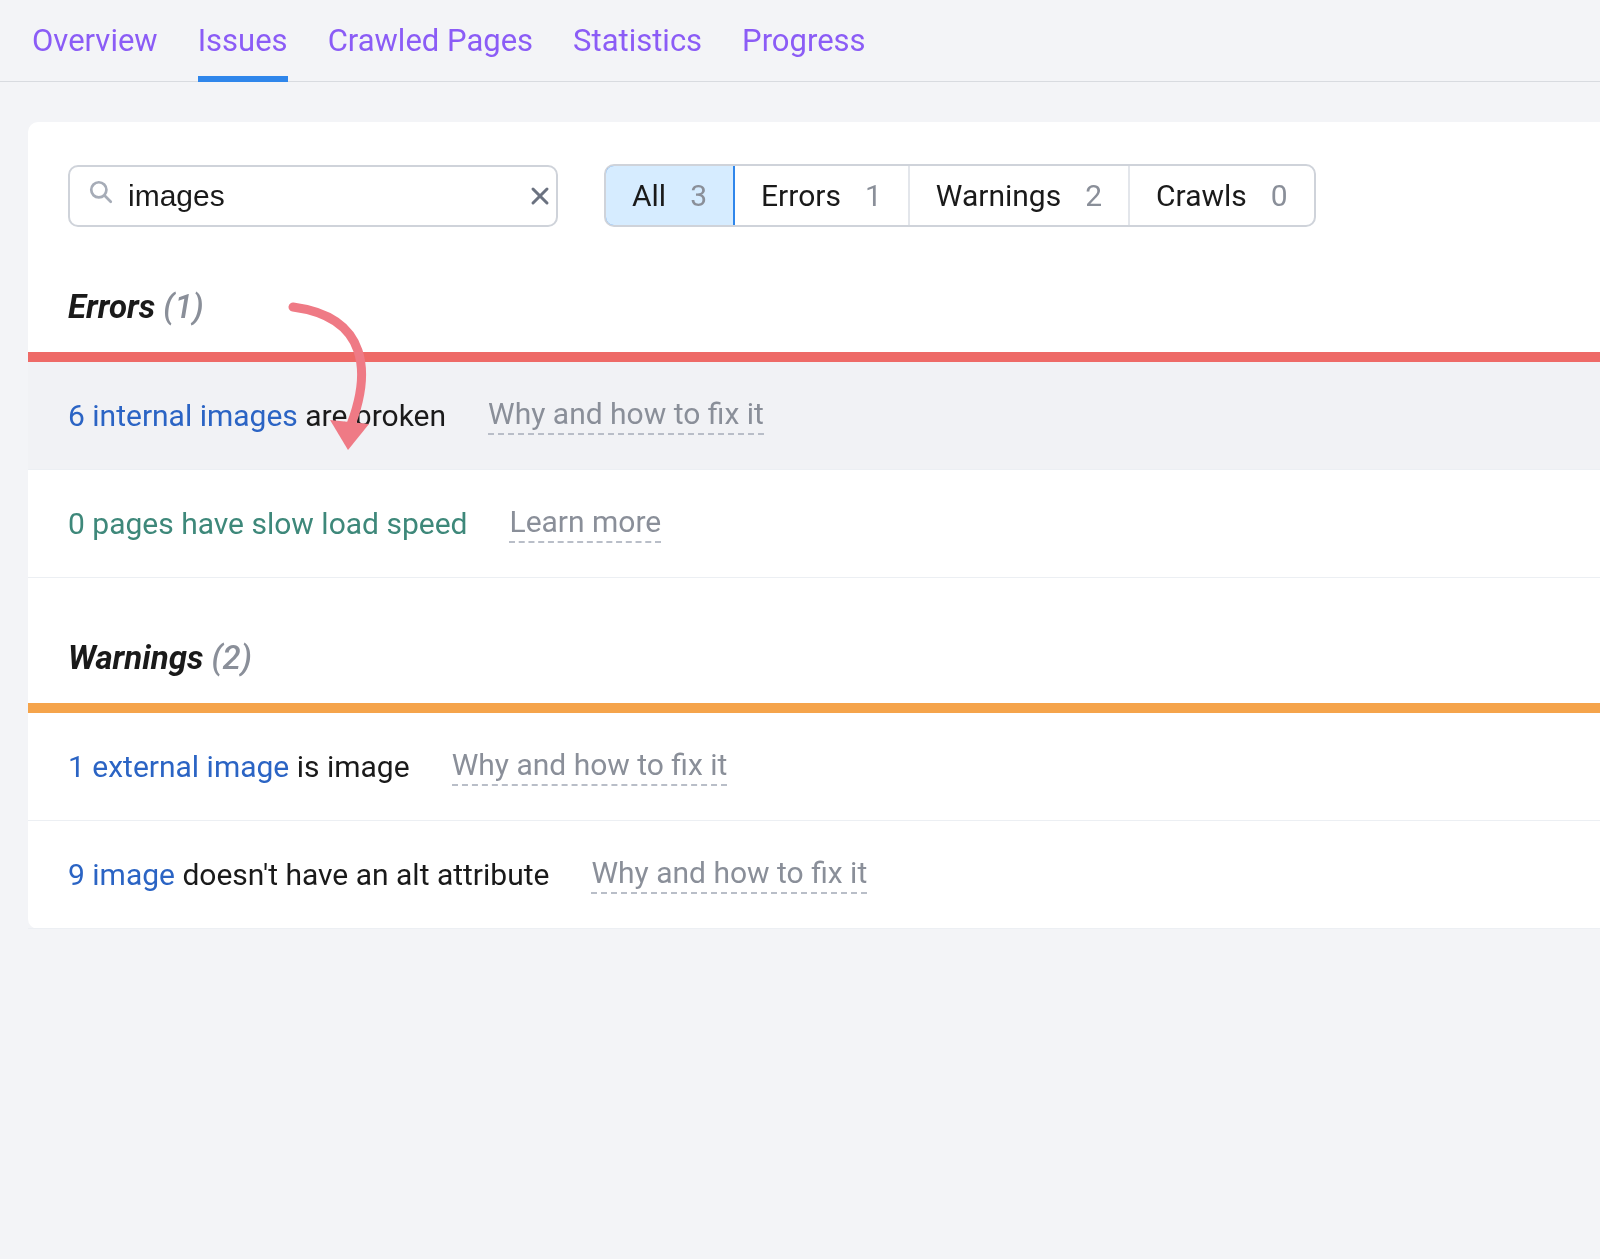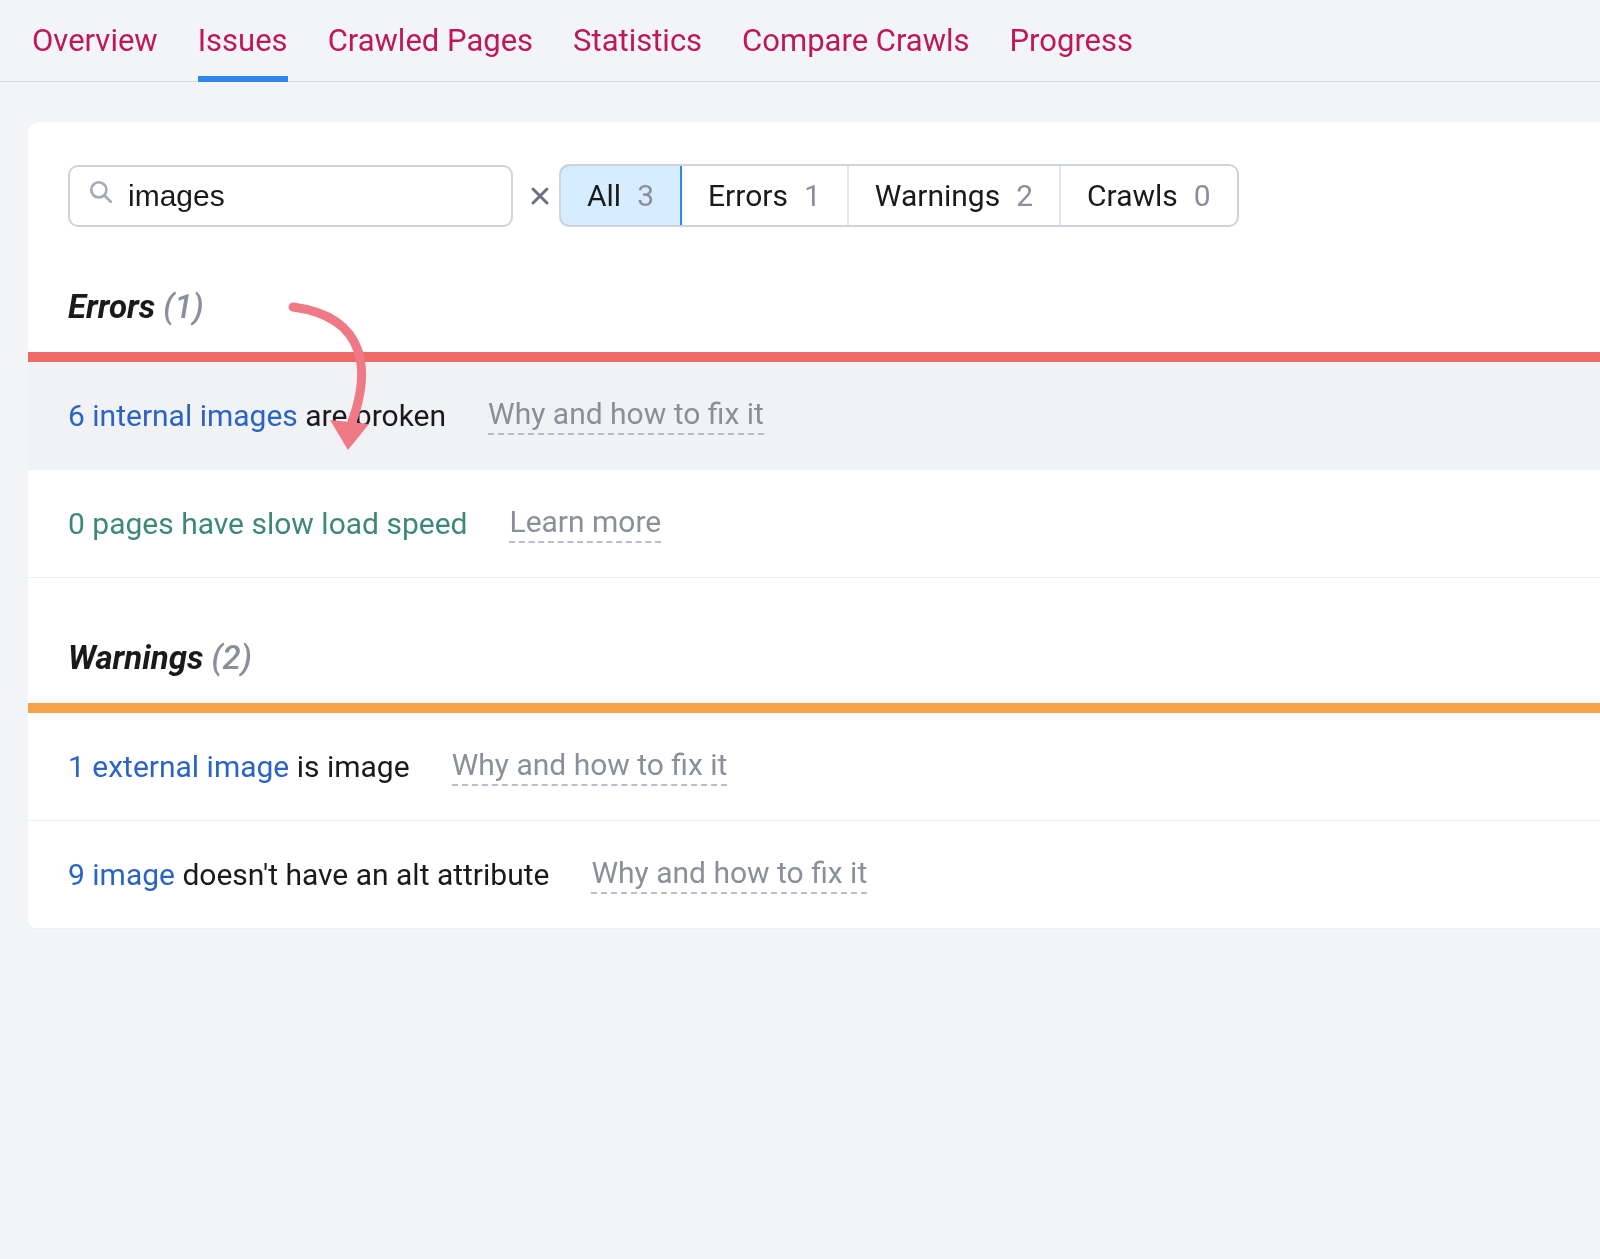--- a/index.html
+++ b/index.html
@@ -15,21 +15,21 @@
   .topnav {
     display: flex;
     gap: 40px;
     padding: 22px 32px 0 32px;
     border-bottom: 1px solid #d8dbe0;
     background: #f3f4f7;
   }
   .topnav .tab {
     padding-bottom: 22px;
     font-size: 31px;
-    color: #be185d;
+    color: #8b5cf6;
     cursor: pointer;
     position: relative;
   }
   .topnav .tab.active::after {
     content: "";
     position: absolute;
     left: 0; right: 0; bottom: -1px;
     height: 6px;
     background: #2f86eb;
   }
@@ -53,21 +53,21 @@
   }
 
   
   .search {
     display: flex;
     align-items: center;
     gap: 14px;
     border: 2px solid #cfd3da;
     border-radius: 10px;
     padding: 12px 18px;
-    width: 445px;
+    width: 490px;
     background: #fff;
   }
   .search svg { flex: 0 0 auto; }
   .search input {
     border: none;
     outline: none;
     font-size: 30px;
     flex: 1;
     color: #1a1a1a;
     background: transparent;
@@ -84,21 +84,21 @@
     border: 2px solid #cfd3da;
     border-radius: 10px;
     overflow: hidden;
     background: #fff;
   }
   .seg {
     padding: 12px 26px;
     font-size: 30px;
     display: flex;
     align-items: baseline;
-    gap: 16px;
+    gap: 24px;
     cursor: pointer;
     border-left: 2px solid #e3e6eb;
   }
   .seg:first-child { border-left: none; }
   .seg .count { color: #8a8f99; }
   .seg.active {
     background: #d6ecff;
     border: 2px solid #2f86eb;
     margin: -2px;
     border-radius: 10px 0 0 10px;
@@ -150,21 +150,20 @@
   }
 </style>
 </head>
 <body>
 
 <nav class="topnav">
   <div class="tab">Overview</div>
   <div class="tab active">Issues</div>
   <div class="tab">Crawled Pages</div>
   <div class="tab">Statistics</div>
-  <div class="tab">Compare Crawls</div>
   <div class="tab">Progress</div>
 </nav>
 
 <div class="card">
 
   <div class="filters">
 
     <div class="search">
       <span>
         <svg width="26" height="26" viewBox="0 0 24 24" fill="none" stroke="#a6acb7" stroke-width="2.5" stroke-linecap="round">

